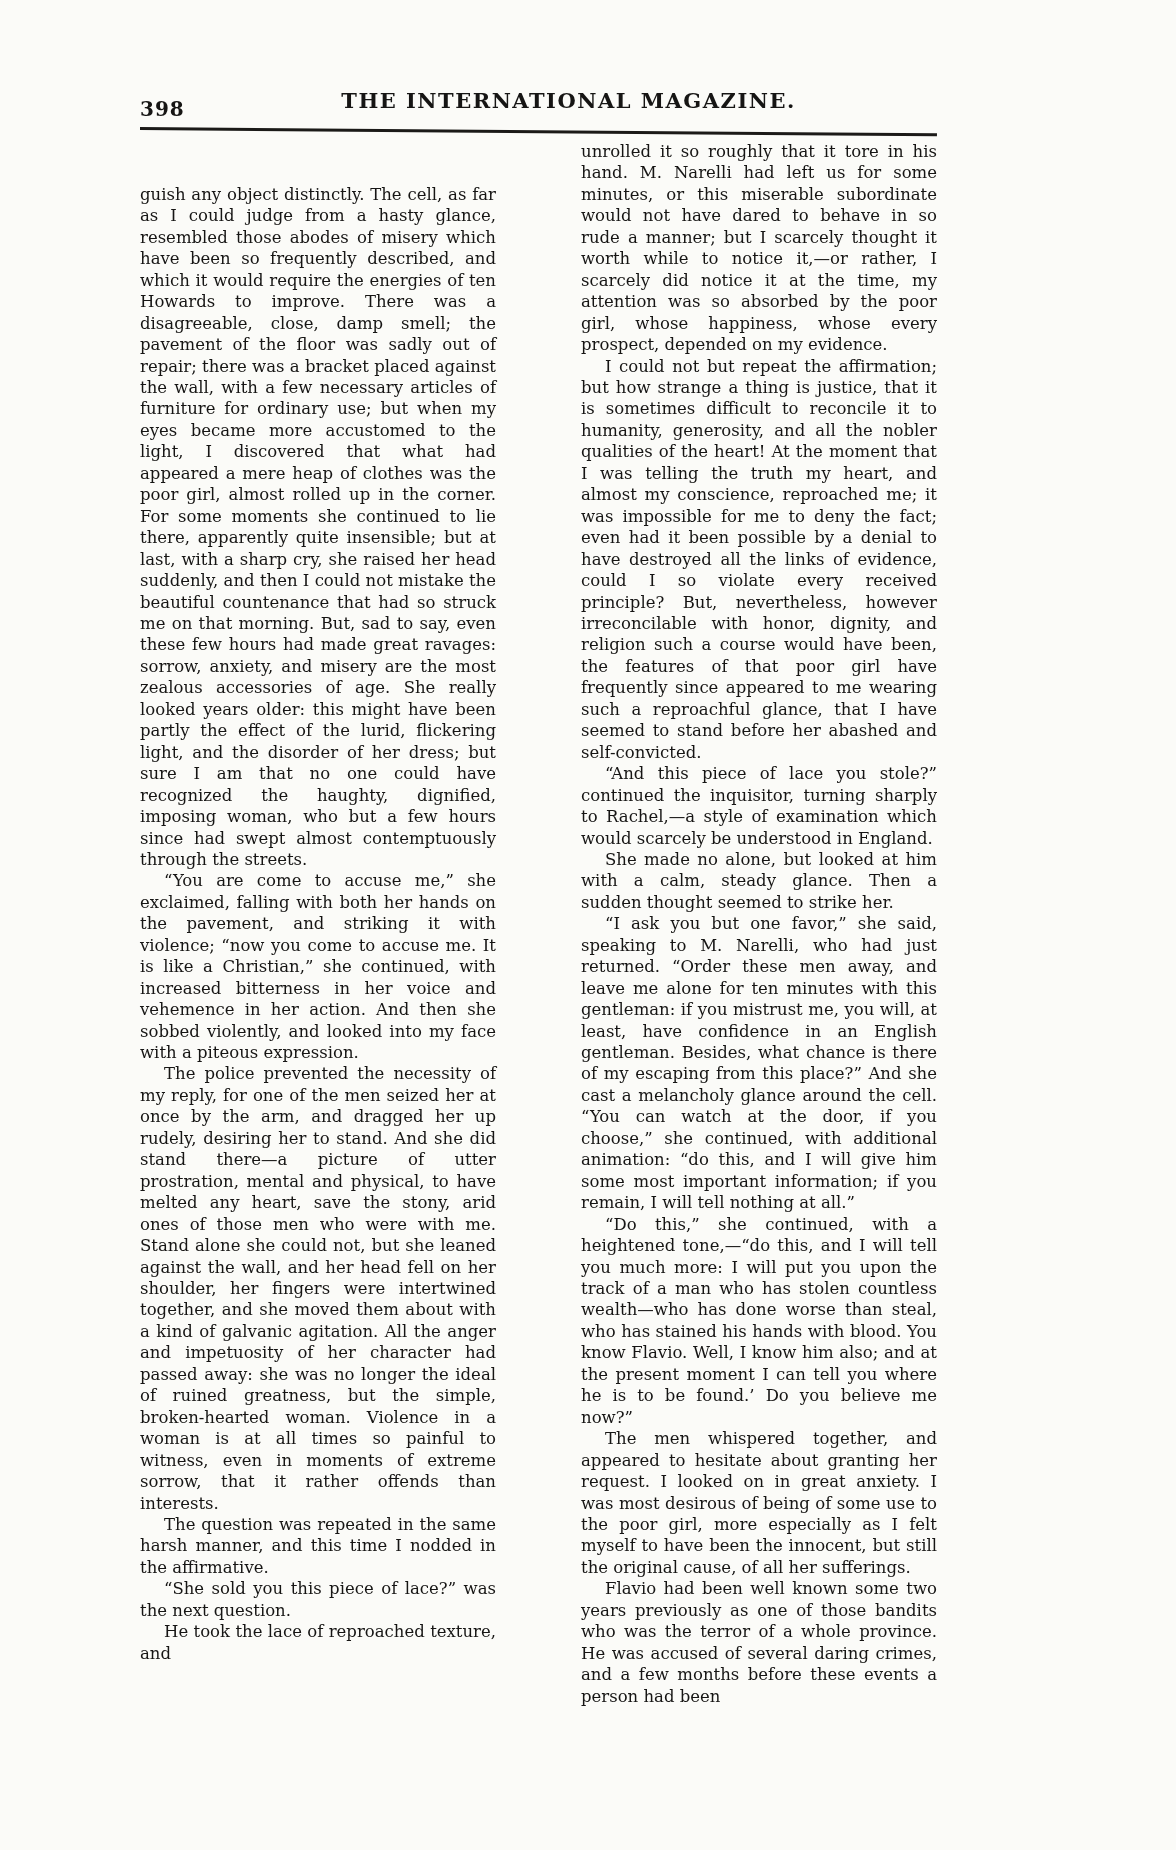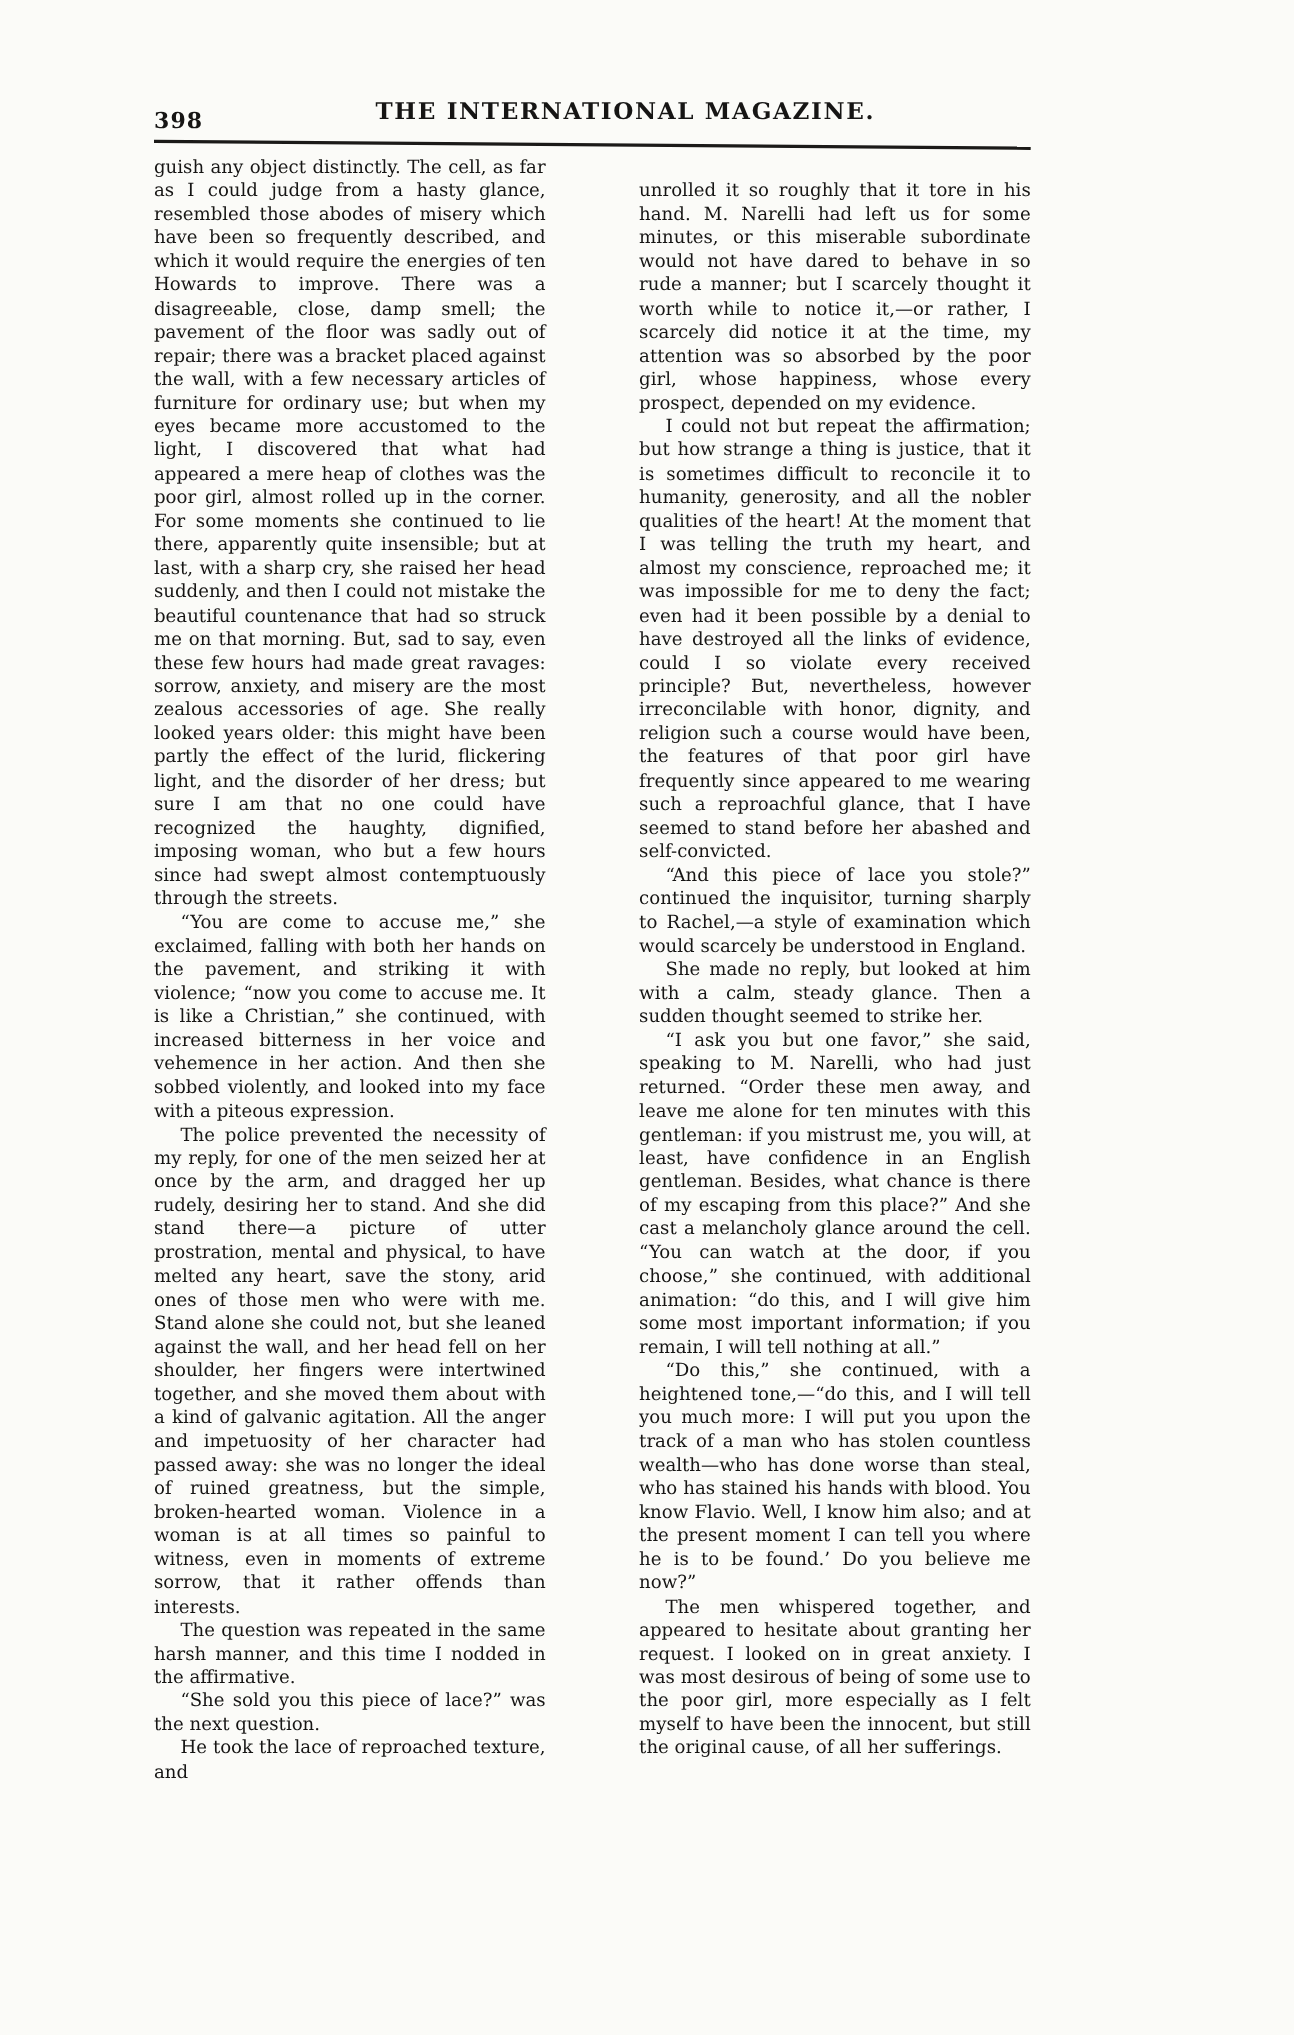--- a/index.html
+++ b/index.html
@@ -104,20 +104,21 @@
       <p>“She sold you this piece of lace?” was the next question.</p>
       <p>He took the lace of reproached texture, and</p>
     </div>
 
     <div class="col-divider"></div>
 
     <div class="col col-right">
       <p class="continuation">unrolled it so roughly that it tore in his hand. M. Narelli had left us for some minutes, or this miserable subordinate would not have dared to behave in so rude a manner; but I scarcely thought it worth while to notice it,—or rather, I scarcely did notice it at the time, my attention was so absorbed by the poor girl, whose happiness, whose every prospect, depended on my evidence.</p>
       <p>I could not but repeat the affirmation; but how strange a thing is justice, that it is sometimes difficult to reconcile it to humanity, generosity, and all the nobler qualities of the heart! At the moment that I was telling the truth my heart, and almost my conscience, reproached me; it was impossible for me to deny the fact; even had it been possible by a denial to have destroyed all the links of evidence, could I so violate every received principle? But, nevertheless, however irreconcilable with honor, dignity, and religion such a course would have been, the features of that poor girl have frequently since appeared to me wearing such a reproachful glance, that I have seemed to stand before her abashed and self-convicted.</p>
       <p>“And this piece of lace you stole?” continued the inquisitor, turning sharply to Rachel,—a style of examination which would scarcely be understood in England.</p>
-      <p>She made no reply, but looked at him with a calm, steady glance. Then a sudden thought seemed to strike her.</p>
+      <p>She made no alone, but looked at him with a calm, steady glance. Then a sudden thought seemed to strike her.</p>
       <p>“I ask you but one favor,” she said, speaking to M. Narelli, who had just returned. “Order these men away, and leave me alone for ten minutes with this gentleman: if you mistrust me, you will, at least, have confidence in an English gentleman. Besides, what chance is there of my escaping from this place?” And she cast a melancholy glance around the cell. “You can watch at the door, if you choose,” she continued, with additional animation: “do this, and I will give him some most important information; if you remain, I will tell nothing at all.”</p>
       <p>“Do this,” she continued, with a heightened tone,—“do this, and I will tell you much more: I will put you upon the track of a man who has stolen countless wealth—who has done worse than steal, who has stained his hands with blood. You know Flavio. Well, I know him also; and at the present moment I can tell you where he is to be found.’ Do you believe me now?”</p>
       <p>The men whispered together, and appeared to hesitate about granting her request. I looked on in great anxiety. I was most desirous of being of some use to the poor girl, more especially as I felt myself to have been the innocent, but still the original cause, of all her sufferings.</p>
+      <p>Flavio had been well known some two years previously as one of those bandits who was the terror of a whole province. He was accused of several daring crimes, and a few months before these events a person had been</p>
     </div>
 
   </div>
 </div>
 
 </body></html>

